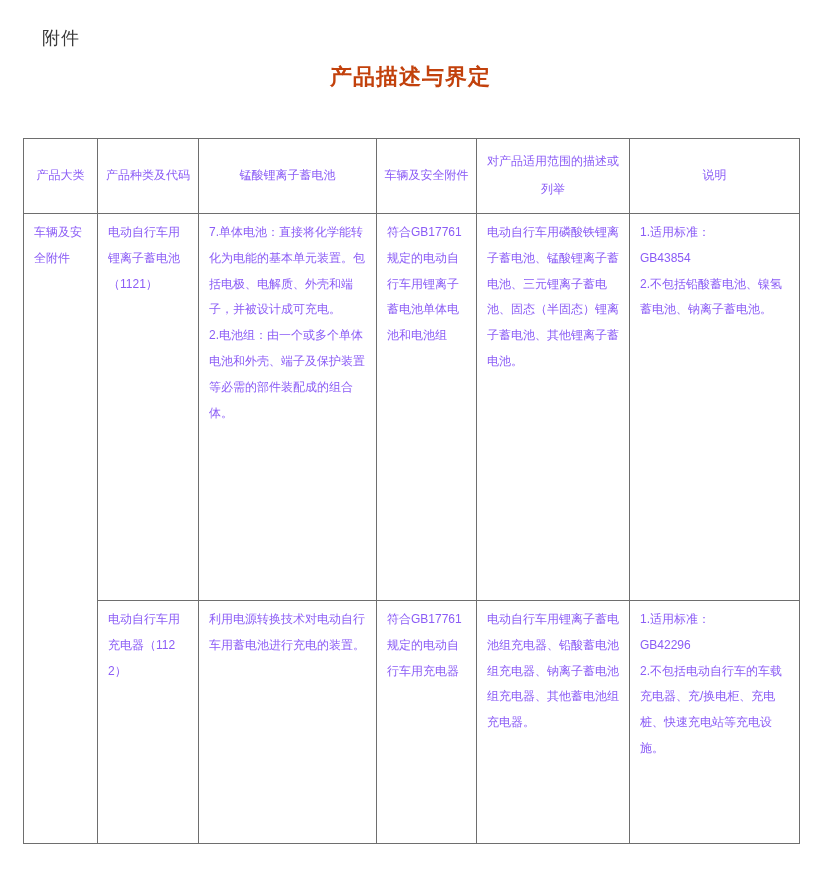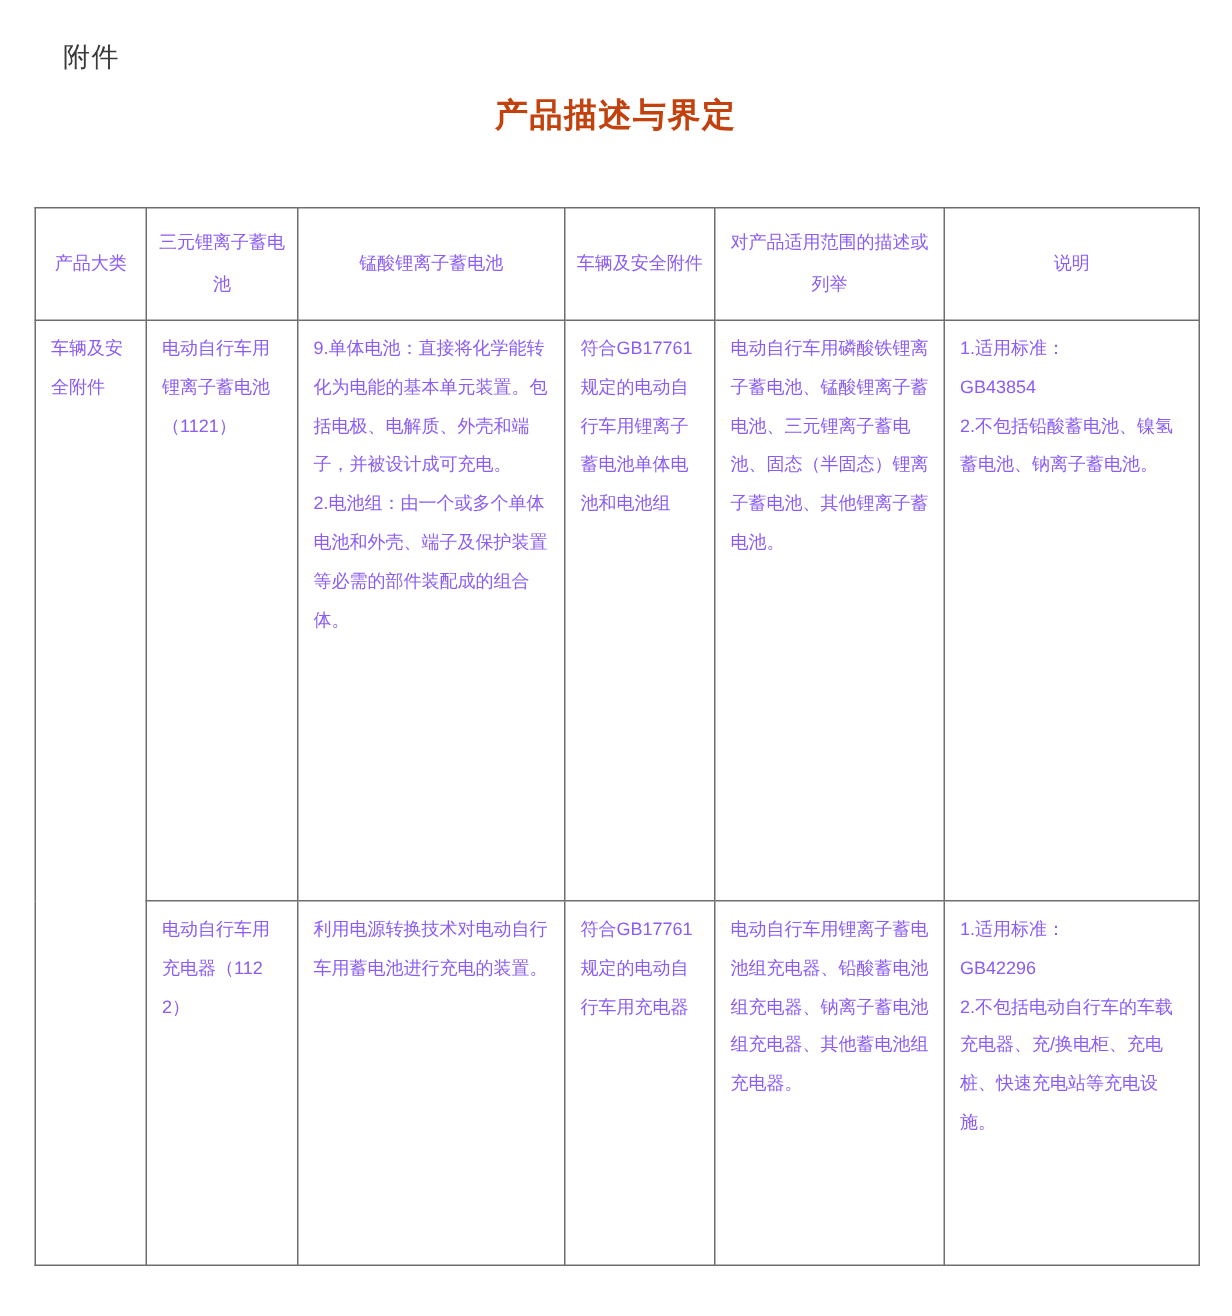--- a/index.html
+++ b/index.html
@@ -82,32 +82,32 @@
       <col style="width:74px">
       <col style="width:101px">
       <col style="width:178px">
       <col style="width:100px">
       <col style="width:153px">
       <col style="width:170px">
     </colgroup>
     <thead>
       <tr>
         <th>产品大类</th>
-        <th>三元锂离子蓄电池</th>
+        <th>产品种类及代码</th>
         <th>锰酸锂离子蓄电池</th>
         <th>车辆及安全附件</th>
         <th>对产品适用范围的描述或列举</th>
         <th>说明</th>
       </tr>
     </thead>
     <tbody>
       <tr class="row-battery">
         <td class="category-cell" rowspan="2">车辆及安全附件</td>
         <td>电动自行车用锂离子蓄电池（1121）</td>
-        <td>9.单体电池：直接将化学能转化为电能的基本单元装置。包括电极、电解质、外壳和端子，并被设计成可充电。
+        <td>7.单体电池：直接将化学能转化为电能的基本单元装置。包括电极、电解质、外壳和端子，并被设计成可充电。
 2.电池组：由一个或多个单体电池和外壳、端子及保护装置等必需的部件装配成的组合体。</td>
         <td>符合GB17761规定的电动自行车用锂离子蓄电池单体电池和电池组</td>
         <td>电动自行车用磷酸铁锂离子蓄电池、锰酸锂离子蓄电池、三元锂离子蓄电池、固态（半固态）锂离子蓄电池、其他锂离子蓄电池。</td>
         <td>1.适用标准：
 GB43854
 2.不包括铅酸蓄电池、镍氢蓄电池、钠离子蓄电池。</td>
       </tr>
       <tr class="row-charger">
         <td>电动自行车用充电器（1122）</td>
         <td>利用电源转换技术对电动自行车用蓄电池进行充电的装置。</td>

